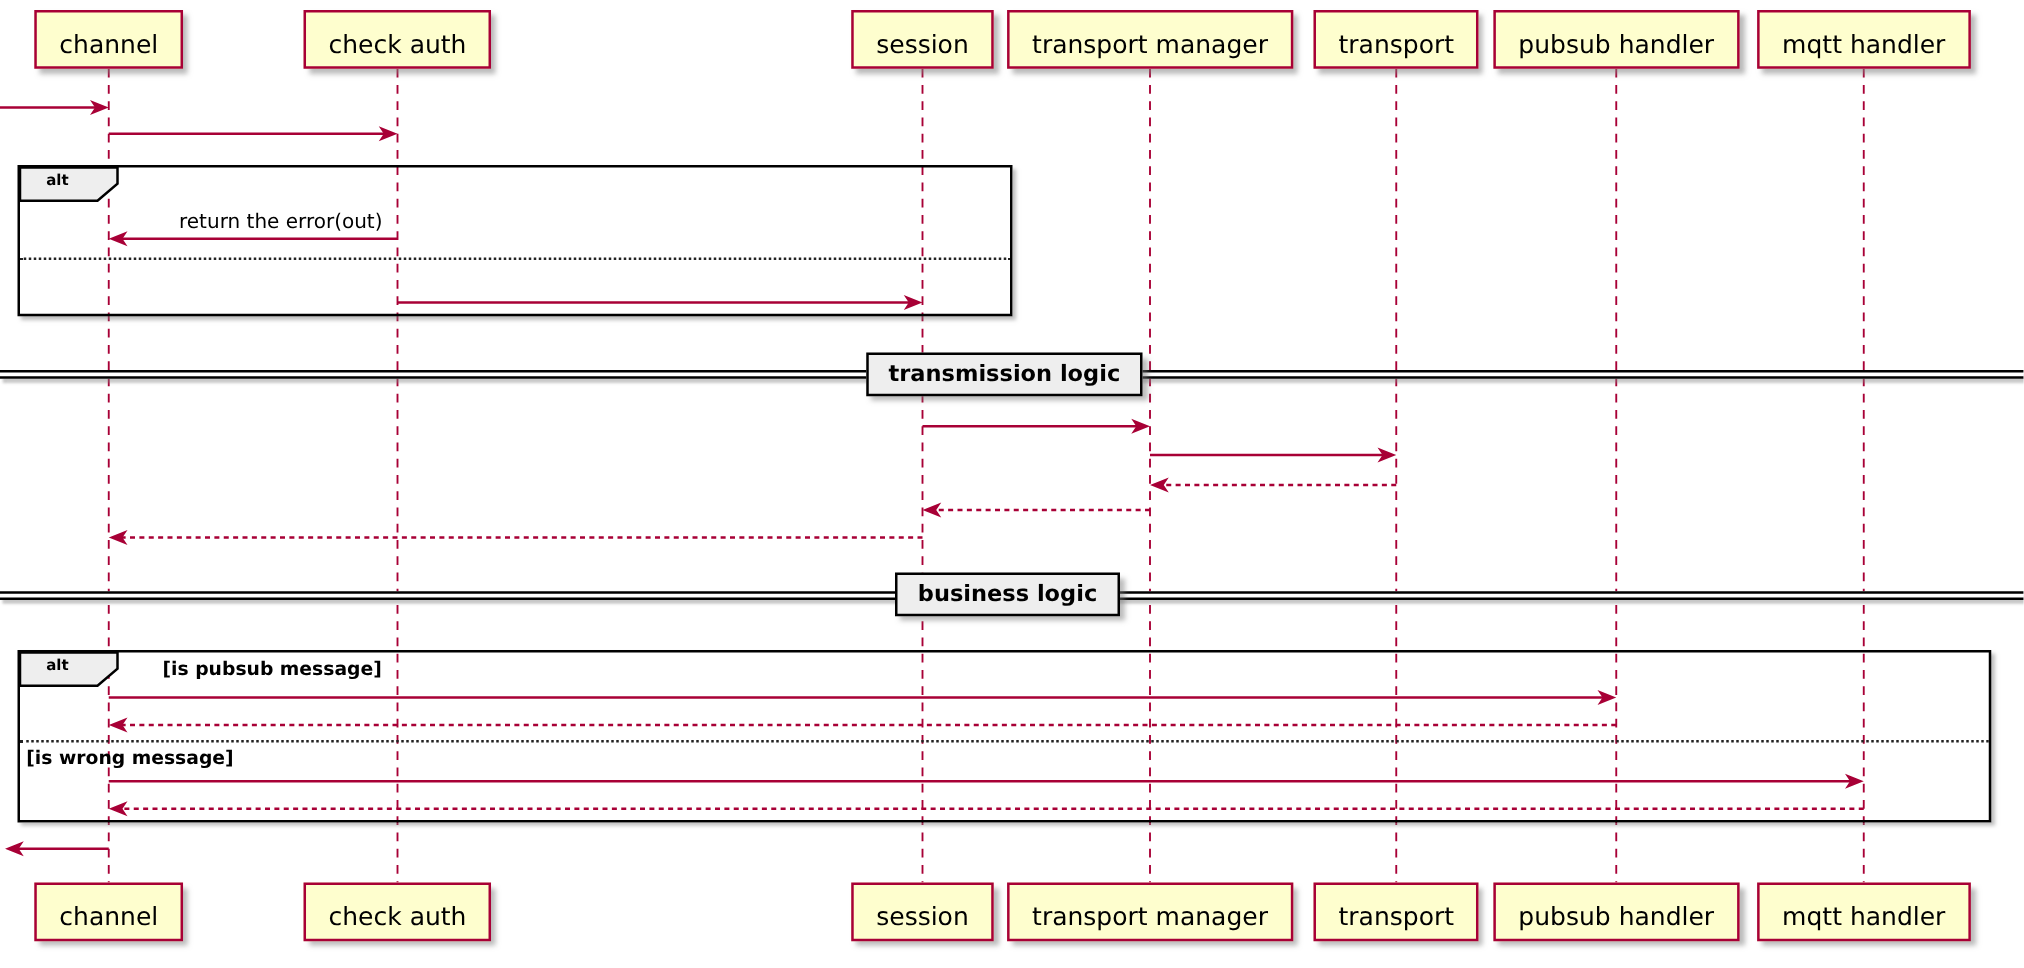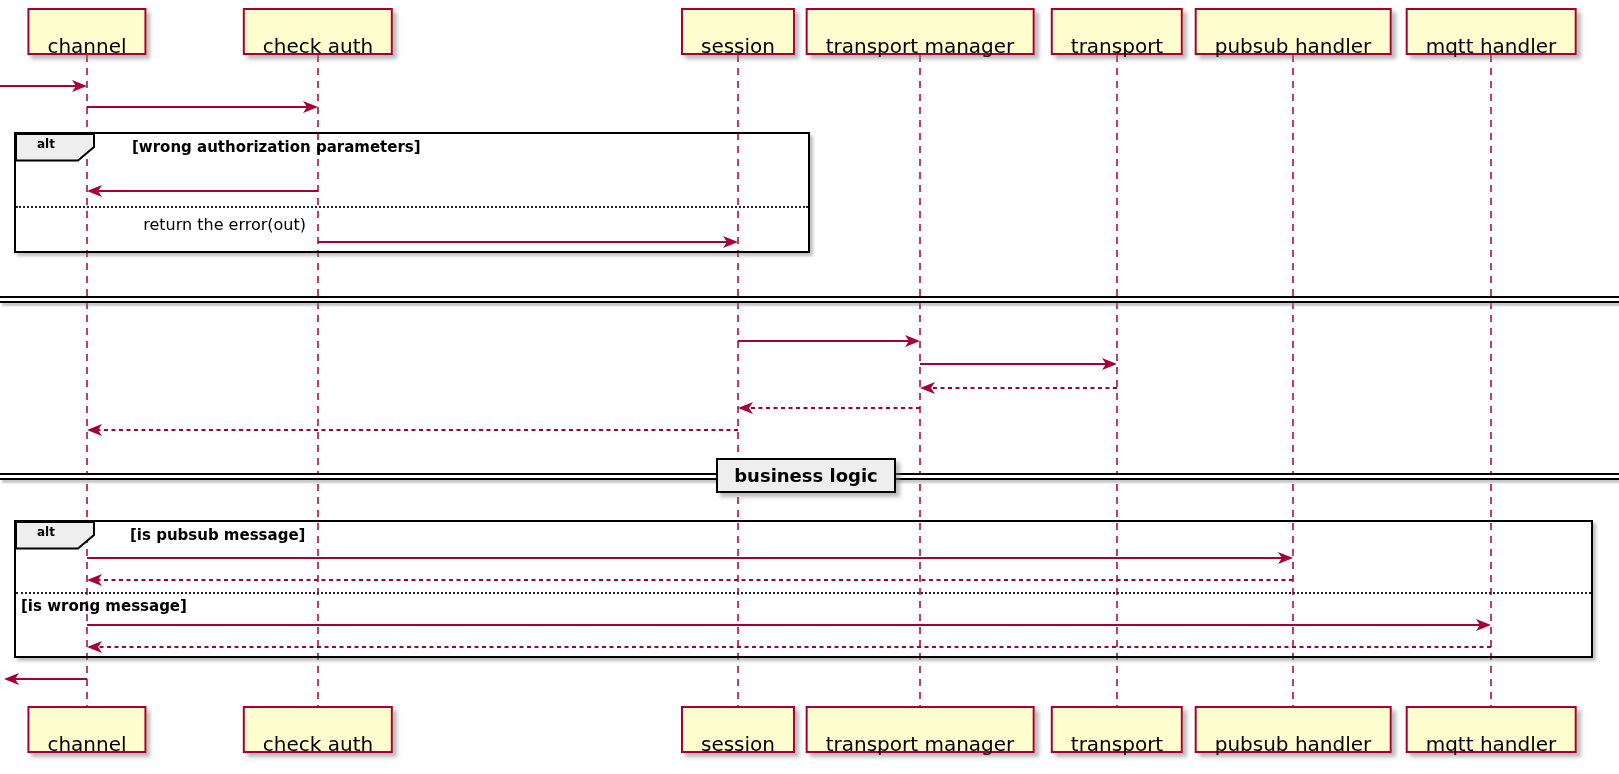--- a/index.html
+++ b/index.html
@@ -9,27 +9,27 @@
     overflow:hidden;
   }
   svg.layer { position:absolute; left:0; top:0; width:1619px; height:774px; pointer-events:none; }
   #svg-lifelines { z-index:1; }
   #svg-messages  { z-index:3; }
 
   
   .pbox {
     position:absolute; transform:translateX(-50%); box-sizing:border-box;
     background:#FEFECE; border:2px solid #A80036;
-    height:47px; line-height:43px; padding:15px 18px; font-size:20px; white-space:nowrap;
+    height:47px; line-height:43px; padding:4px 18px; font-size:20px; white-space:nowrap;
     box-shadow:4px 4px 4px rgba(130,130,130,0.55); z-index:2; text-align:center;
   }
 
   
   .msg-label {
-    position:absolute; font-size:16px; white-space:nowrap; z-index:4;margin-top:48px;
+    position:absolute; font-size:16px; white-space:nowrap; z-index:4;
   }
 
   
   .frame {
     position:absolute; box-sizing:border-box; border:2.5px solid #000;
     background:transparent; z-index:2;
     box-shadow:3px 3px 3px rgba(130,130,130,0.5);
   }
   .frame .tab { position:absolute; left:-1px; top:-1px; }
   .frame .tab path { fill:#EEEEEE; stroke:#000; stroke-width:2; }
@@ -74,25 +74,27 @@
       <line x1="1117" y1="55" x2="1117" y2="706" stroke="#A80036" stroke-width="1.5" stroke-dasharray="7,6"></line>
       <line x1="1293" y1="55" x2="1293" y2="706" stroke="#A80036" stroke-width="1.5" stroke-dasharray="7,6"></line>
       <line x1="1491" y1="55" x2="1491" y2="706" stroke="#A80036" stroke-width="1.5" stroke-dasharray="7,6"></line>
     </svg>
 
   <div class="frame" id="frame1">
     <svg class="tab" width="84" height="30">
       <path d="M1,1 H79 V14 L63,27.5 H1 Z"></path>
     </svg>
     <span class="op">alt</span>
-    <span class="cond" style="left:116px">[wrong authorization parameters]</span>
     <div class="else-line" style="top:72px"></div>
   </div>
 
   <div class="divider-lines" id="divlines1"></div>
+  <div class="divider-box" id="divbox1">
+    <span>transmission logic</span>
+  </div>
 
   <div class="divider-lines" id="divlines2"></div>
   <div class="divider-box" id="divbox2">
     <span>business logic</span>
   </div>
 
   <div class="frame" id="frame2">
     <svg class="tab" width="84" height="30">
       <path d="M1,1 H79 V14 L63,27.5 H1 Z"></path>
     </svg>

